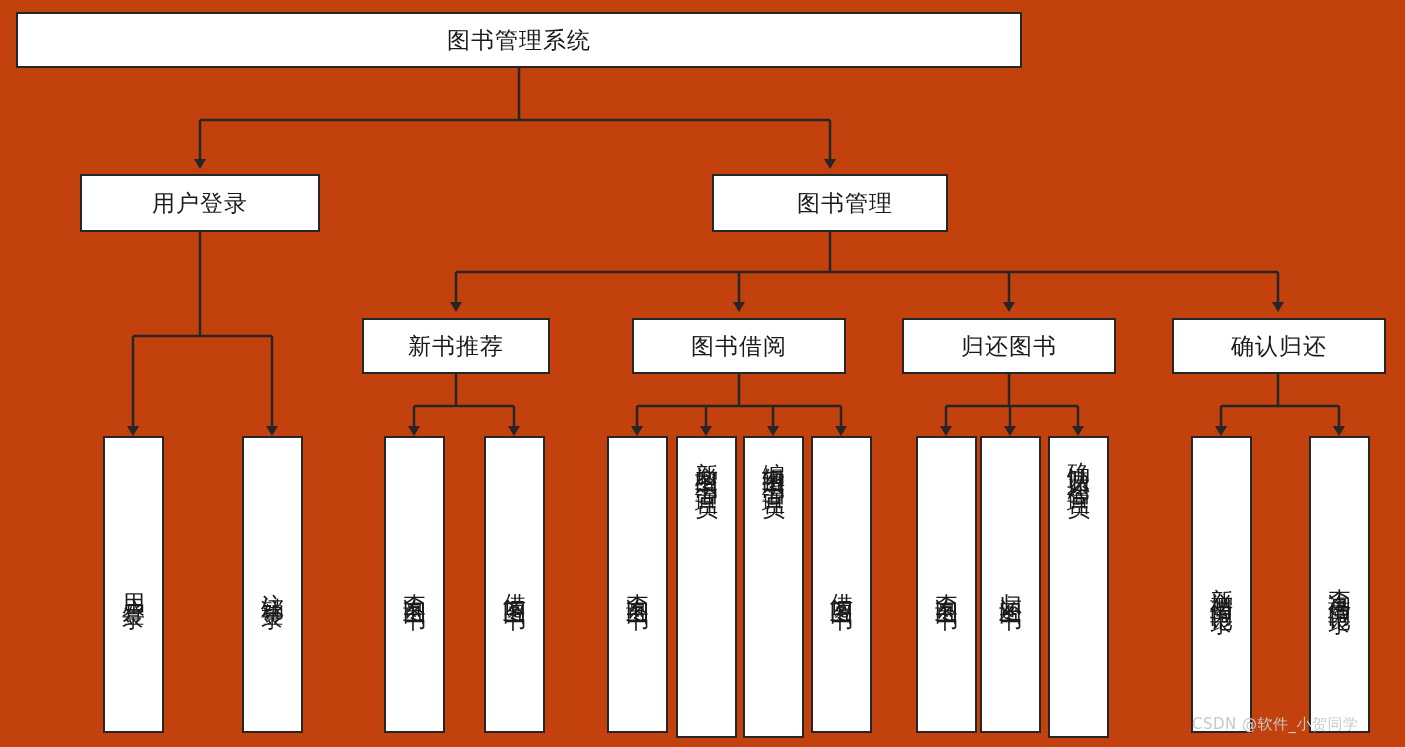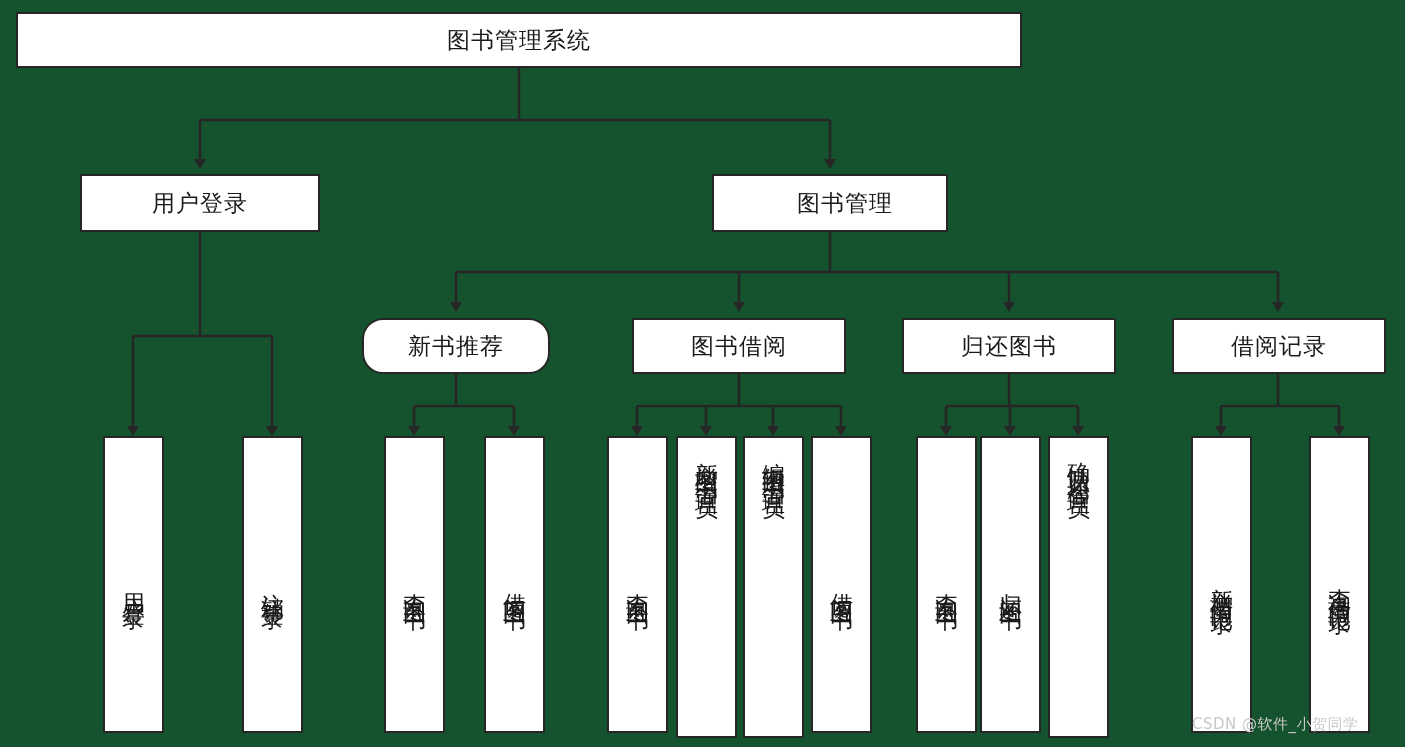--- a/index.html
+++ b/index.html
@@ -7,21 +7,21 @@
     padding: 0;
     background: #ffffff;
   }
   body {
     font-family: "DejaVu Sans", "Liberation Sans", sans-serif;
   }
   #canvas {
     position: relative;
     width: 1405px;
     height: 747px;
-    background: #14532d;
+    background: #c2410c;
     overflow: hidden;
   }
   svg#wires {
     position: absolute;
     left: 0;
     top: 0;
     width: 1405px;
     height: 747px;
     pointer-events: none;
   }
@@ -124,31 +124,31 @@
     <span>图书管理系统</span>
   </div>
 
   <div class="node horiz" style="left:80px; top:174px; width:240px; height:58px;">
     <span>用户登录</span>
   </div>
   <div class="node horiz" style="left:712px; top:174px; width:236px; height:58px;padding-left:30px;">
     <span>图书管理</span>
   </div>
 
-  <div class="node horiz" style="left:362px; top:318px; width:188px; height:56px;border-radius:21px;">
+  <div class="node horiz" style="left:362px; top:318px; width:188px; height:56px;">
     <span>新书推荐</span>
   </div>
   <div class="node horiz" style="left:632px; top:318px; width:214px; height:56px;">
     <span>图书借阅</span>
   </div>
   <div class="node horiz" style="left:902px; top:318px; width:214px; height:56px;">
     <span>归还图书</span>
   </div>
   <div class="node horiz" style="left:1172px; top:318px; width:214px; height:56px;">
-    <span>借阅记录</span>
+    <span>确认归还</span>
   </div>
 
   <div class="node vert centered" style="left:103px; top:436px; width:61px; height:297px;">
     <span class="vlabel">用户登录</span>
   </div>
   <div class="node vert centered" style="left:242px; top:436px; width:61px; height:297px;">
     <span class="vlabel">注销登录</span>
   </div>
 
   <div class="node vert centered" style="left:384px; top:436px; width:61px; height:297px;">

